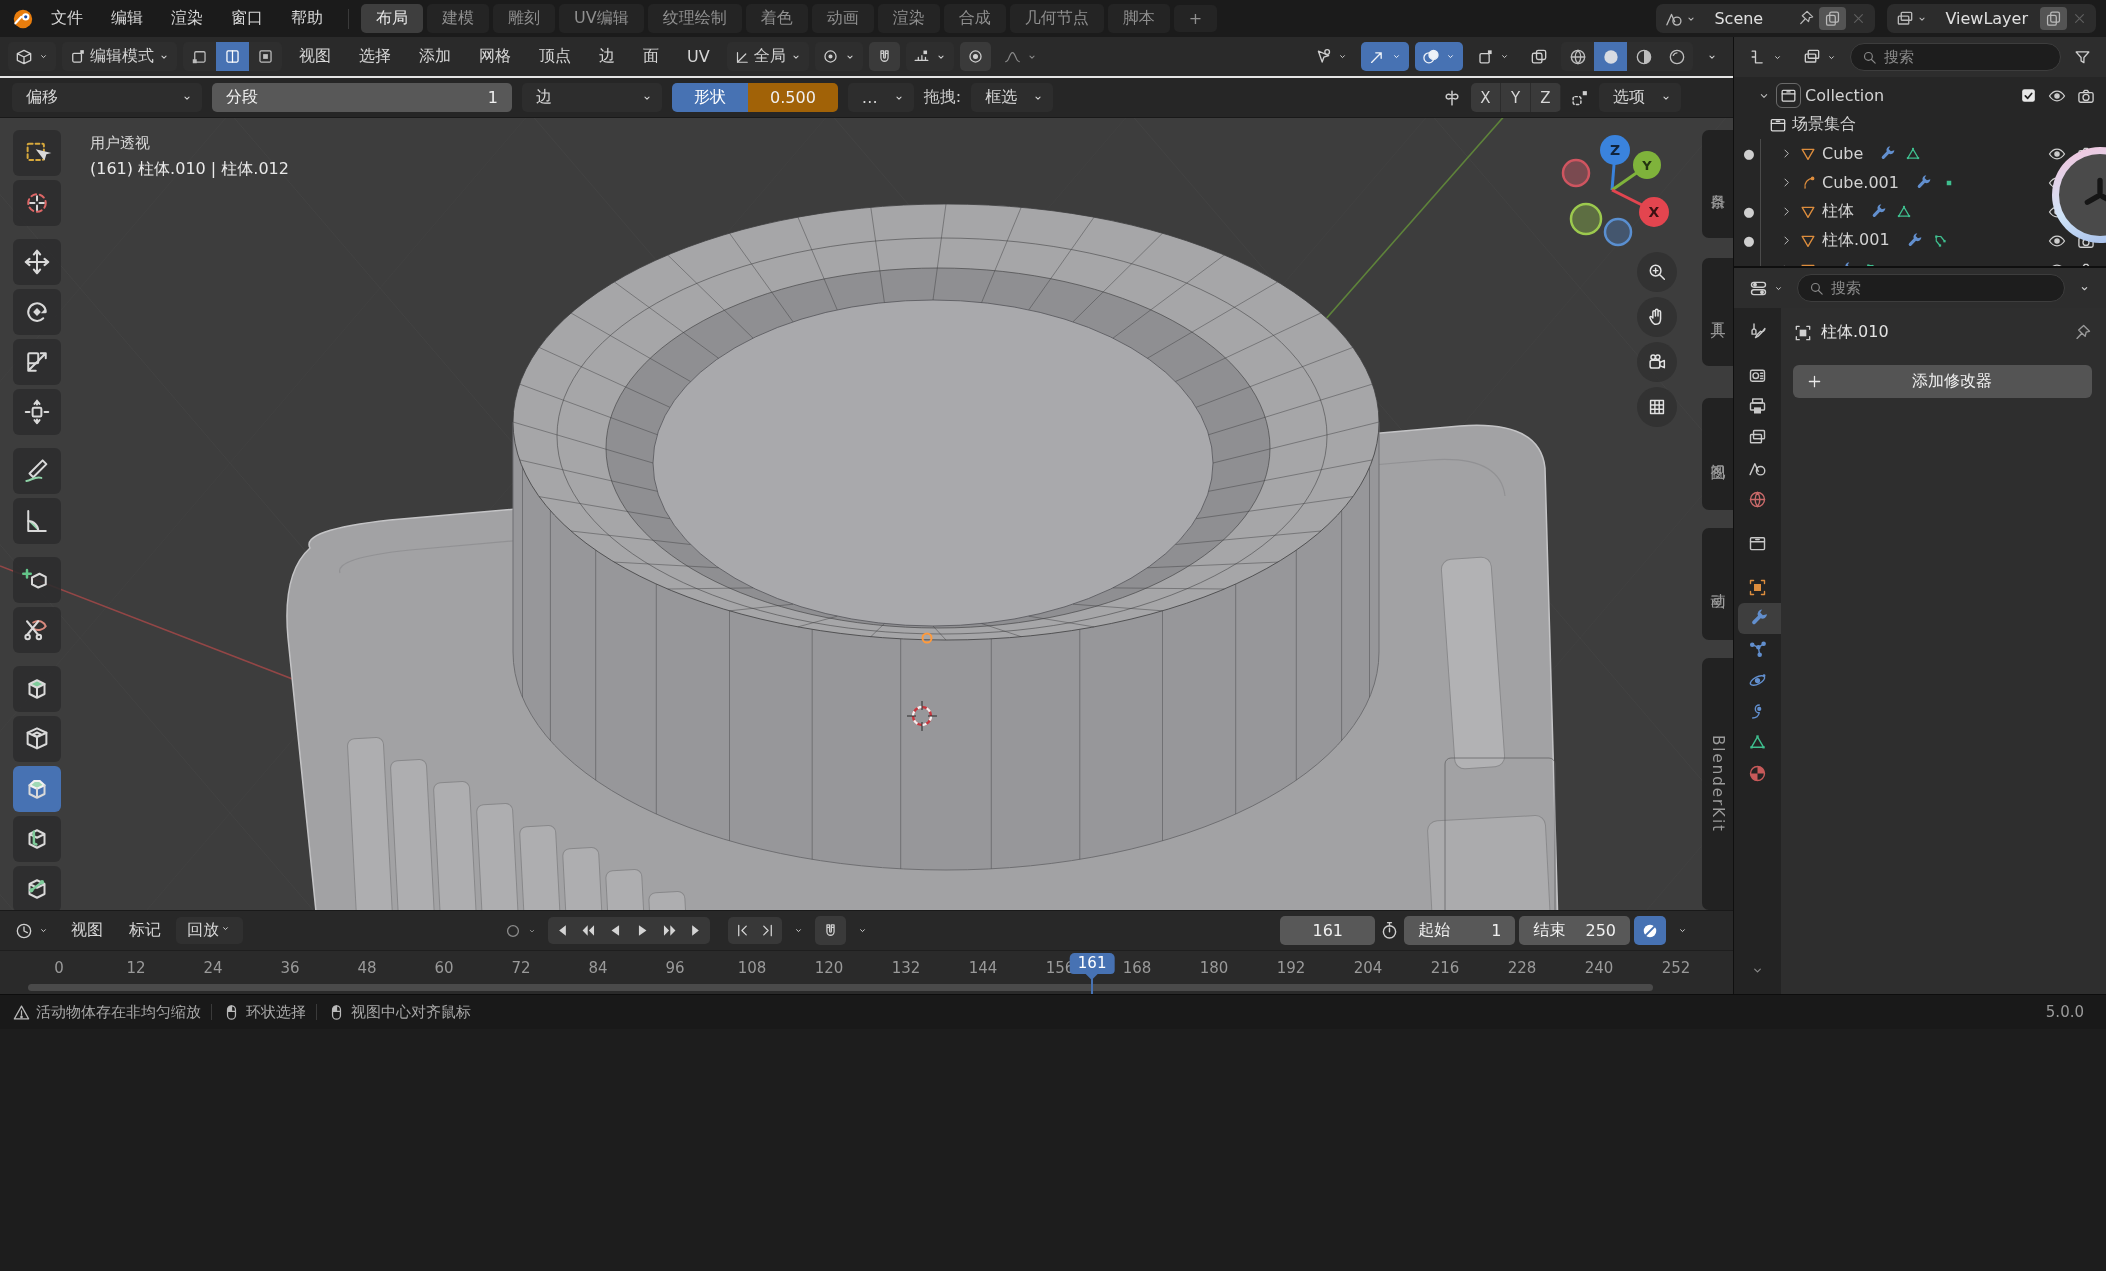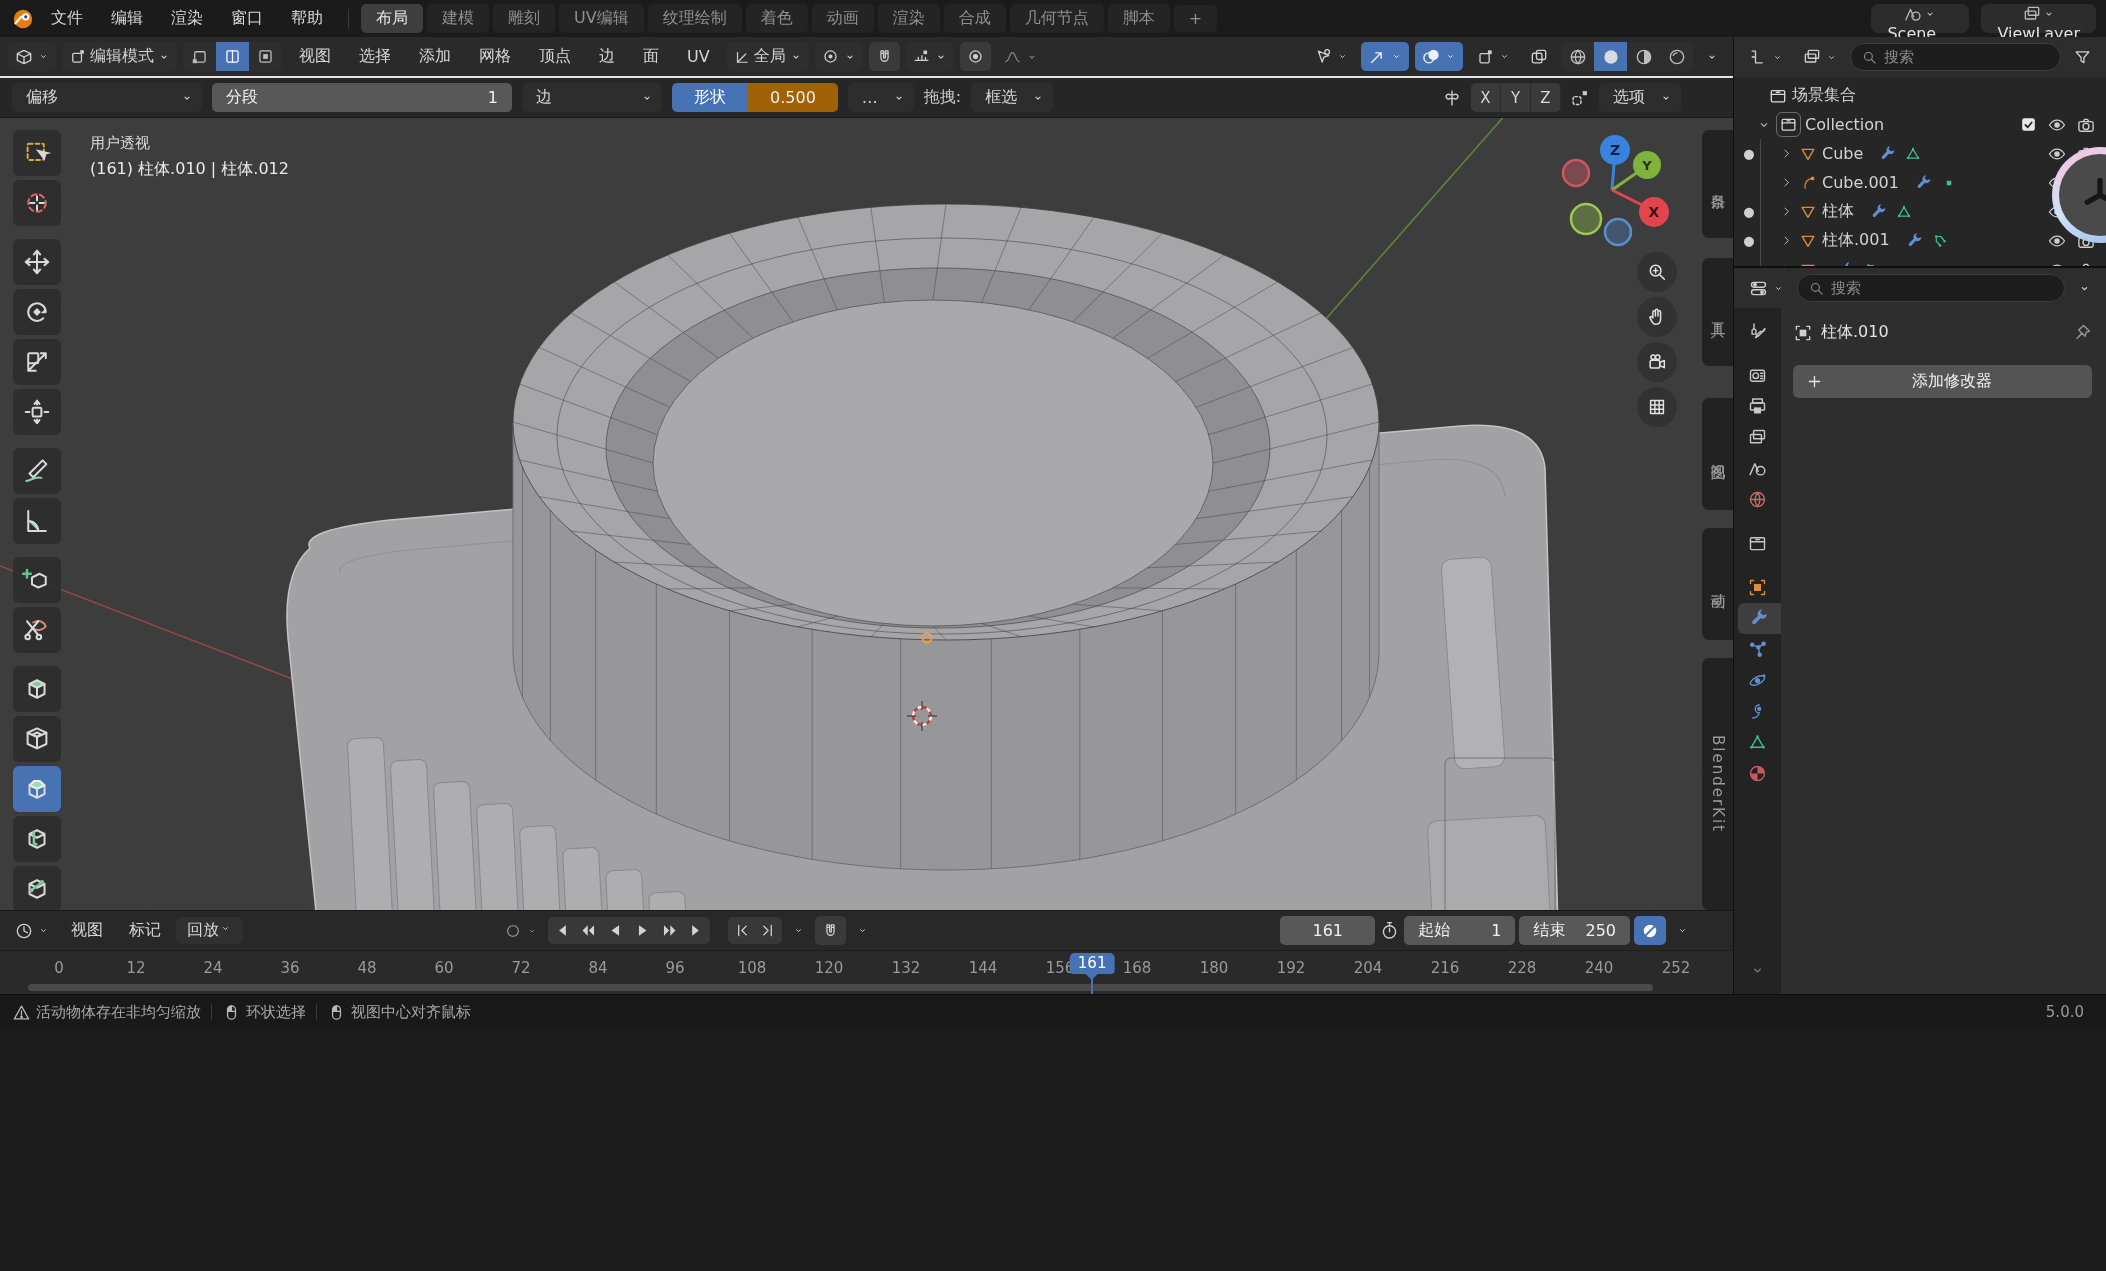--- a/index.html
+++ b/index.html
@@ -10,21 +10,21 @@
   .ico { display:inline-flex; align-items:center; justify-content:center; }
 
   #app { width:2106px; height:1029px; display:flex; flex-direction:column; }
   
   #topbar { height:37px; background:#1b1b1b; display:flex; align-items:center; padding:0 10px; gap:2px; flex:none; }
   #topbar .menu { padding:3px 13px; border-radius:4px; color:#d6d6d6; font-size:16px; }
   #topbar .sep { width:1px; height:20px; background:#3a3a3a; margin:0 10px; }
   .wtab { padding:4px 15px; border-radius:5px; background:#242424; color:#8f8f8f; font-size:16px; margin-right:2px; white-space:nowrap; }
   .wtab.active { background:#3e3e3e; color:#e8e8e8; }
   #topbar .spacer { flex:1; }
-  .selector { display:flex; align-items:center; background:#2c2c2c; border-radius:7px; height:29px; padding:0 4px; margin-left:10px;flex-direction:column; }
+  .selector { display:flex; align-items:center; background:#2c2c2c; border-radius:7px; height:29px; padding:0 4px; margin-left:10px; }
   .selector .slabel { padding:0 12px; color:#e0e0e0; font-size:16px; min-width:90px; }
   .selector .sbtn { display:flex; align-items:center; padding:0 4px; color:#b9b9b9; }
   .selector .sbtn.lit { background:#545454; border-radius:4px; height:23px; }
   .selector .sbtn.dim { color:#5f5f5f; }
 
   
   #main { flex:1; display:flex; min-height:0; }
   #left { width:1733px; display:flex; flex-direction:column; flex:none; }
   
   #vp-header { height:41px; background:#2a2a2a; display:flex; align-items:center; padding:0 8px; gap:6px; border-bottom:2px solid #e5e5e5; flex:none; }
@@ -1070,67 +1070,67 @@
             </span>
             <span class="hbtn flat">
               <span class="ico ">
                 <svg width="19" height="19" viewBox="0 0 24 24" fill="none" stroke="currentColor" stroke-width="1.6" stroke-linecap="round" stroke-linejoin="round">
                   <path d="M4 5h16l-6.2 7v6.5l-3.6-2.2V12z"></path>
                 </svg>
               </span>
             </span>
           </div>
         <div id="outl-tree">
+            <div class="orow" style="padding-left: 22px;">
+              <span class="ico " style="color: rgb(187, 187, 187);">
+                <svg width="16" height="16" viewBox="0 0 24 24" fill="none" stroke="currentColor" stroke-width="1.6" stroke-linecap="round" stroke-linejoin="round">
+                  <path d="M8 10l4 4 4-4"></path>
+                </svg>
+              </span>
+              <span class="ico" style="border: 1px solid rgb(106, 106, 106); border-radius: 6px; padding: 2px;">
+                <span class="ico " style="color: rgb(216, 216, 216);">
+                  <svg width="19" height="19" viewBox="0 0 24 24" fill="none" stroke="currentColor" stroke-width="1.6" stroke-linecap="round" stroke-linejoin="round">
+                    <rect x="4" y="5.5" width="16" height="13.5" rx="1.2"></rect>
+                    <path d="M4 10h16"></path>
+                    <path d="M10 7.5h4"></path>
+                  </svg>
+                </span>
+              </span>
+              <span class="grow">Collection</span>
+              <span class="ricons">
+                <span class="ico ">
+                  <svg width="19" height="19" viewBox="0 0 24 24" fill="none" stroke="currentColor" stroke-width="1.6" stroke-linecap="round" stroke-linejoin="round">
+                    <rect x="4" y="4" width="16" height="16" rx="3" fill="#e8e8e8" stroke="none"></rect>
+                    <path d="M8 12.5l3 3 5-6" stroke="#222" stroke-width="2.2" fill="none"></path>
+                  </svg>
+                </span>
+                <span class="ico " style="color: rgb(207, 207, 207);">
+                  <svg width="20" height="20" viewBox="0 0 24 24" fill="none" stroke="currentColor" stroke-width="1.6" stroke-linecap="round" stroke-linejoin="round">
+                    <path d="M3 12s3.8-5.8 9-5.8S21 12 21 12s-3.8 5.8-9 5.8S3 12 3 12z"></path>
+                    <circle cx="12" cy="12" r="2.5" fill="currentColor"></circle>
+                  </svg>
+                </span>
+                <span class="ico " style="color: rgb(207, 207, 207);">
+                  <svg width="20" height="20" viewBox="0 0 24 24" fill="none" stroke="currentColor" stroke-width="1.6" stroke-linecap="round" stroke-linejoin="round">
+                    <rect x="3.5" y="8" width="17" height="11.5" rx="2"></rect>
+                    <circle cx="12" cy="13.7" r="3.6"></circle>
+                    <path d="M8.5 8l1.8-2.8h3.4L15.5 8"></path>
+                  </svg>
+                </span>
+              </span>
+            </div>
             <div class="orow" style="padding-left: 34px;">
               <span class="ico " style="color: rgb(216, 216, 216);">
                 <svg width="20" height="20" viewBox="0 0 24 24" fill="none" stroke="currentColor" stroke-width="1.6" stroke-linecap="round" stroke-linejoin="round">
                   <rect x="4" y="5.5" width="16" height="13.5" rx="1.2"></rect>
                   <path d="M4 10h16"></path>
                   <path d="M10 7.5h4"></path>
                 </svg>
               </span>
               <span>场景集合</span>
-            </div>
-            <div class="orow" style="padding-left: 22px;">
-              <span class="ico " style="color: rgb(187, 187, 187);">
-                <svg width="16" height="16" viewBox="0 0 24 24" fill="none" stroke="currentColor" stroke-width="1.6" stroke-linecap="round" stroke-linejoin="round">
-                  <path d="M8 10l4 4 4-4"></path>
-                </svg>
-              </span>
-              <span class="ico" style="border: 1px solid rgb(106, 106, 106); border-radius: 6px; padding: 2px;">
-                <span class="ico " style="color: rgb(216, 216, 216);">
-                  <svg width="19" height="19" viewBox="0 0 24 24" fill="none" stroke="currentColor" stroke-width="1.6" stroke-linecap="round" stroke-linejoin="round">
-                    <rect x="4" y="5.5" width="16" height="13.5" rx="1.2"></rect>
-                    <path d="M4 10h16"></path>
-                    <path d="M10 7.5h4"></path>
-                  </svg>
-                </span>
-              </span>
-              <span class="grow">Collection</span>
-              <span class="ricons">
-                <span class="ico ">
-                  <svg width="19" height="19" viewBox="0 0 24 24" fill="none" stroke="currentColor" stroke-width="1.6" stroke-linecap="round" stroke-linejoin="round">
-                    <rect x="4" y="4" width="16" height="16" rx="3" fill="#e8e8e8" stroke="none"></rect>
-                    <path d="M8 12.5l3 3 5-6" stroke="#222" stroke-width="2.2" fill="none"></path>
-                  </svg>
-                </span>
-                <span class="ico " style="color: rgb(207, 207, 207);">
-                  <svg width="20" height="20" viewBox="0 0 24 24" fill="none" stroke="currentColor" stroke-width="1.6" stroke-linecap="round" stroke-linejoin="round">
-                    <path d="M3 12s3.8-5.8 9-5.8S21 12 21 12s-3.8 5.8-9 5.8S3 12 3 12z"></path>
-                    <circle cx="12" cy="12" r="2.5" fill="currentColor"></circle>
-                  </svg>
-                </span>
-                <span class="ico " style="color: rgb(207, 207, 207);">
-                  <svg width="20" height="20" viewBox="0 0 24 24" fill="none" stroke="currentColor" stroke-width="1.6" stroke-linecap="round" stroke-linejoin="round">
-                    <rect x="3.5" y="8" width="17" height="11.5" rx="2"></rect>
-                    <circle cx="12" cy="13.7" r="3.6"></circle>
-                    <path d="M8.5 8l1.8-2.8h3.4L15.5 8"></path>
-                  </svg>
-                </span>
-              </span>
             </div>
             <div class="orow">
               <span class="dotcol">●</span>
               <span style="width: 1px; height: 29px; background: rgb(74, 74, 74); margin-right: 14px;"></span>
               <span class="ico " style="color: rgb(187, 187, 187);">
                 <svg width="15" height="15" viewBox="0 0 24 24" fill="none" stroke="currentColor" stroke-width="1.6" stroke-linecap="round" stroke-linejoin="round">
                   <path d="M9.5 6.5l5.5 5.5-5.5 5.5"></path>
                 </svg>
               </span>
               <span class="ico " style="color: rgb(221, 141, 61);">

